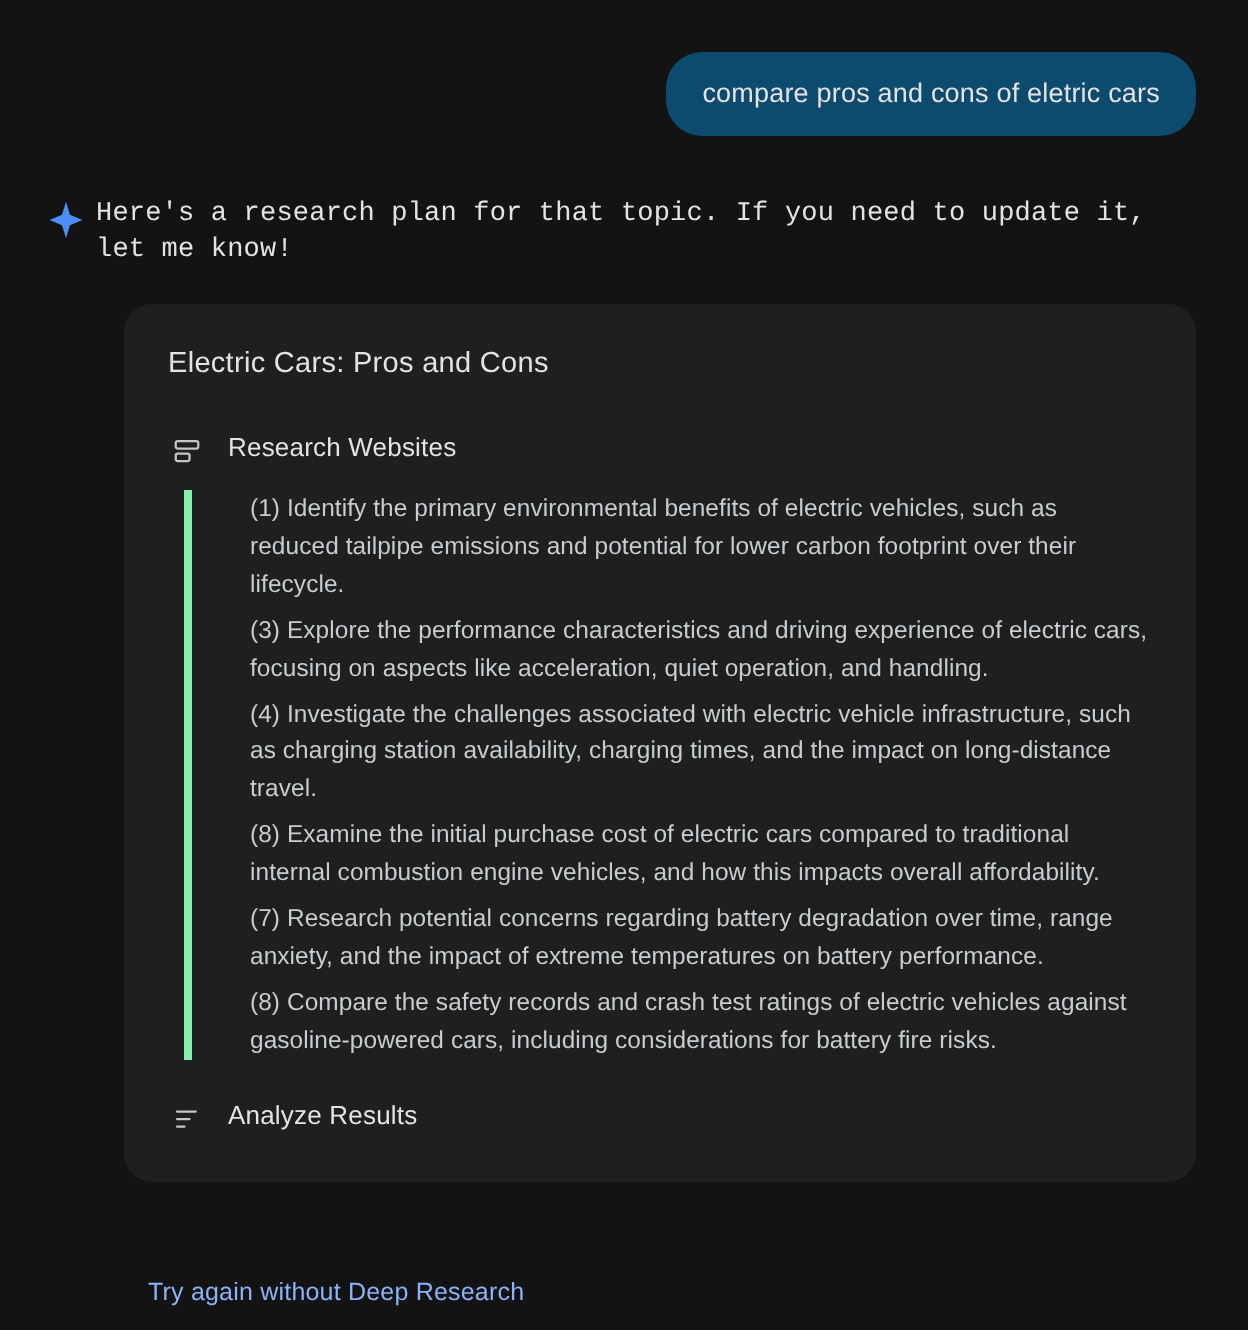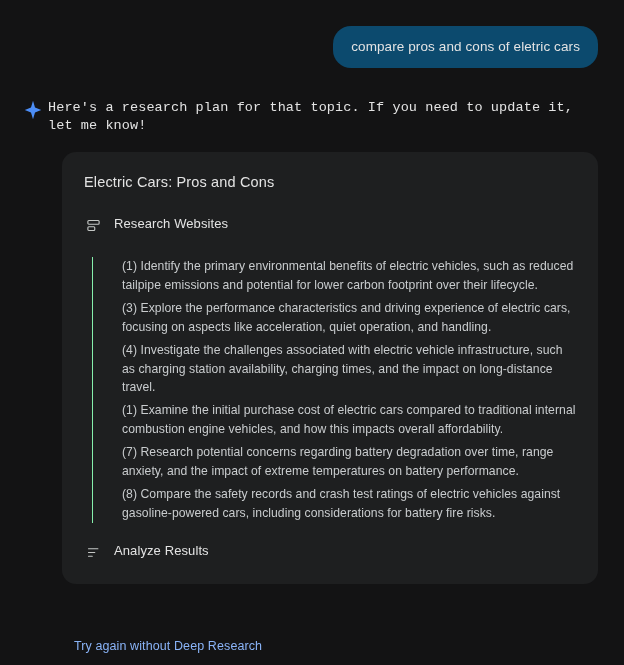--- a/index.html
+++ b/index.html
@@ -87,23 +87,23 @@
     color: #c4c7c5;
     margin-top: 1px;
   }
   .step-label {
     font-size: 13px;
     color: #e3e3e3;
     letter-spacing: .1px;
   }
 
   .bullets {
-    margin: 22px 0 0 0;
+    margin: 10px 0 0 0;
     padding: 0 0 0 29px;
-    border-left: 1px solid #86efac;
+    border-left: 4px solid #86efac;
     margin-left: 8px;
   }
   .bullet {
     font-size: 12.2px;
     line-height: 1.55;
     color: #c9ccce;
     margin: 0 0 4px 0;
     letter-spacing: .05px;
   }
   .after-bullets { margin-top: 20px; }
@@ -146,21 +146,21 @@
         <rect x="3" y="14" width="11" height="6" rx="1.5"></rect>
       </svg>
     </span>
     <span class="step-label">Research Websites</span>
   </div>
 
   <div class="bullets">
     <p class="bullet">(1) Identify the primary environmental benefits of electric vehicles, such as reduced tailpipe emissions and potential for lower carbon footprint over their lifecycle.</p>
     <p class="bullet">(3) Explore the performance characteristics and driving experience of electric cars, focusing on aspects like acceleration, quiet operation, and handling.</p>
     <p class="bullet">(4) Investigate the challenges associated with electric vehicle infrastructure, such as charging station availability, charging times, and the impact on long-distance travel.</p>
-    <p class="bullet">(1) Examine the initial purchase cost of electric cars compared to traditional internal combustion engine vehicles, and how this impacts overall affordability.</p>
+    <p class="bullet">(8) Examine the initial purchase cost of electric cars compared to traditional internal combustion engine vehicles, and how this impacts overall affordability.</p>
     <p class="bullet">(7) Research potential concerns regarding battery degradation over time, range anxiety, and the impact of extreme temperatures on battery performance.</p>
     <p class="bullet">(8) Compare the safety records and crash test ratings of electric vehicles against gasoline-powered cars, including considerations for battery fire risks.</p>
   </div>
 
   <div class="step after-bullets">
     <span class="step-icon">
       <svg width="15" height="15" viewBox="0 0 24 24" stroke="#c4c7c5" stroke-width="1.8" stroke-linecap="round">
         <line x1="4" y1="6" x2="19" y2="6"></line>
         <line x1="4" y1="12" x2="14" y2="12"></line>
         <line x1="4" y1="18" x2="10" y2="18"></line>

